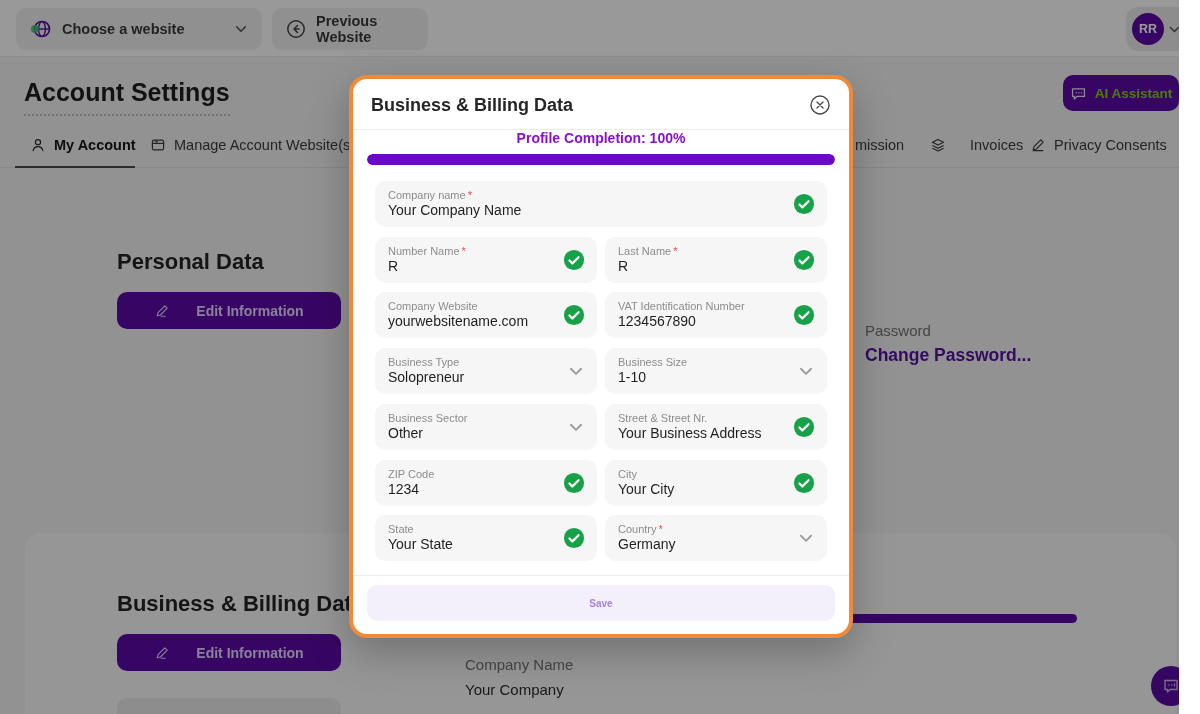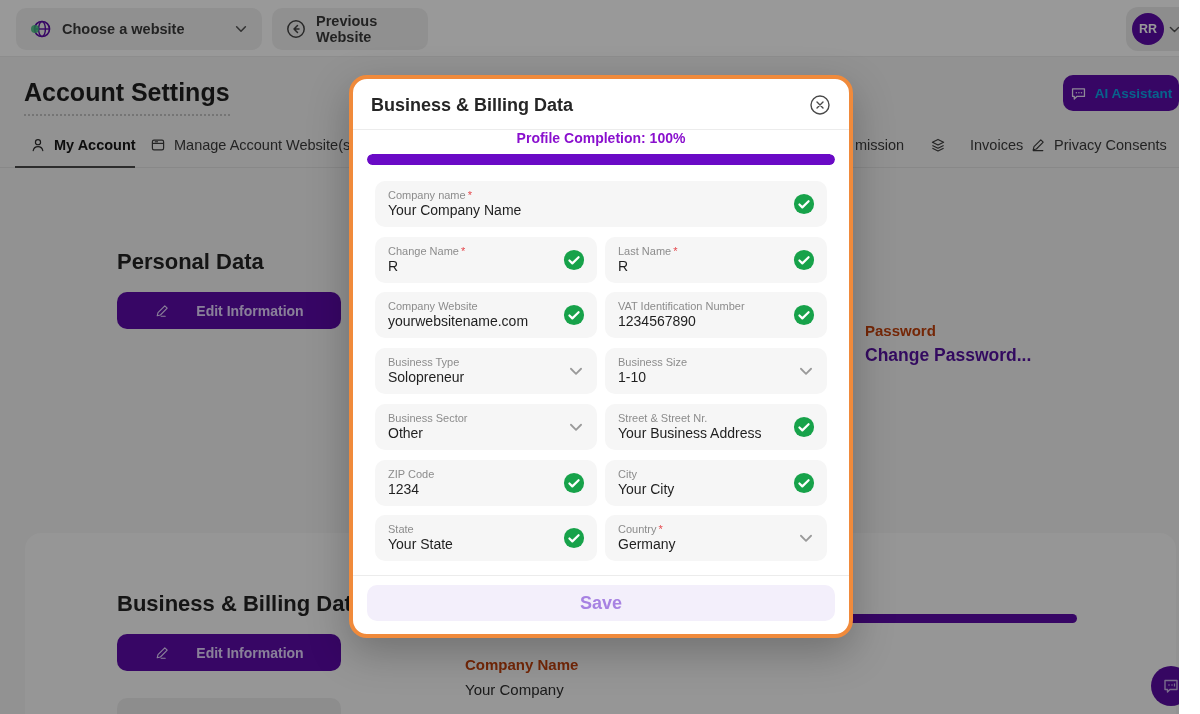--- a/index.html
+++ b/index.html
@@ -11,30 +11,30 @@
   .topbar { position:absolute; left:0; top:0; width:1200px; height:57px; background:#fff; border-bottom:1px solid #ececec; }
   .pill { position:absolute; top:8px; height:42px; background:#f1f1f1; border-radius:10px; display:flex; align-items:center; gap:10px; padding:0 14px; cursor:pointer; }
   .pill .lbl { font-size:14.5px; color:#3a3a3a; font-weight:600; }
   .ws-pill { left:16px; width:246px; }
   .ws-pill .lbl { flex:1; }
   .prev-pill { left:272px; width:156px; }
   .avatar-pill { position:absolute; top:7px; left:1126px; width:64px; height:44px; background:#ececec; border-radius:12px; display:flex; align-items:center; gap:4px; padding:0 6px; cursor:pointer; }
   .avatar-circle { width:32px; height:32px; border-radius:50%; background:#5C0BA8; color:#fff; font-size:12.5px; font-weight:700; display:flex; align-items:center; justify-content:center; }
 
   .page-title { position:absolute; left:24px; top:78px; font-size:25px; font-weight:700; color:#1e1e1e; border-bottom:2px dotted #c4c4c4; padding-bottom:7px; }
-  .ai-btn { position:absolute; left:1063px; top:75px; width:116px; height:36px; background:#5C0BA8; border-radius:10px; display:flex; align-items:center; justify-content:center; gap:8px; color:#0ea5e9; font-size:13.5px; font-weight:600; cursor:pointer; }
+  .ai-btn { position:absolute; left:1063px; top:75px; width:116px; height:36px; background:#5C0BA8; border-radius:10px; display:flex; align-items:center; justify-content:center; gap:8px; color:#84cc16; font-size:13.5px; font-weight:600; cursor:pointer; }
 
   .tabs-line { position:absolute; left:0; top:167px; width:1200px; height:1px; background:#e3e3e3; }
   .tab { position:absolute; top:137px; display:flex; align-items:center; gap:8px; font-size:14.5px; color:#3c3c3c; cursor:pointer; white-space:nowrap; }
   .tab.active { color:#161616; font-weight:600; }
   .tab-underline { position:absolute; left:15px; top:166px; width:120px; height:2px; background:#4a4a4a; }
 
   .section-title { position:absolute; font-size:22px; font-weight:700; color:#242424; }
   .edit-btn { position:absolute; width:224px; height:37px; background:#5C0BA8; border-radius:10px; display:flex; align-items:center; justify-content:center; gap:26px; color:#E5D5FF; font-size:14px; font-weight:600; cursor:pointer; }
-  .field-label { position:absolute; font-size:15px; color:#c2410c;font-weight:bold; }
+  .field-label { position:absolute; font-size:15px; color:#737373; }
   .change-password { position:absolute; left:865px; top:345px; font-size:17.5px; font-weight:600; color:#5512A0; cursor:pointer; }
   .plain-value { position:absolute; font-size:15px; color:#2e2e2e; }
 
   .biz-card { position:absolute; left:25px; top:533px; width:1151px; height:181px; background:#FAFAFA; border-radius:16px 16px 0 0; }
   .stub-field { position:absolute; left:117px; top:698px; width:224px; height:30px; background:#ECECEC; border-radius:10px 10px 0 0; }
   .bg-progress { position:absolute; left:600px; top:614px; width:477px; height:9px; background:#5C0BA8; border-radius:5px; }
   .chat-fab { position:absolute; left:1151px; top:666px; width:40px; height:40px; border-radius:50%; background:#5A0DA3; display:flex; align-items:center; justify-content:center; cursor:pointer; }
 
   
   .overlay { position:absolute; inset:0; background:rgba(0,0,0,0.40); z-index:5; }
@@ -46,21 +46,21 @@
   .m-bar-wrap { margin:8px 14px 0; height:11px; border-radius:6px; background:#efe6f9; overflow:hidden; }
   .m-bar-fill { height:100%; background:#6A0AC6; border-radius:6px; }
   .m-fields { flex:1; display:flex; flex-direction:column; justify-content:space-evenly; padding:6px 22px 4px; }
   .f-row { display:flex; gap:8px; }
   .field { position:relative; background:#F6F6F6; border-radius:10px; height:46px; padding:7px 44px 7px 13px; display:flex; flex-direction:column; justify-content:center; flex:1; cursor:text; }
   .field .f-label { font-size:11px; color:#8c8c8c; line-height:13px; }
   .field .f-value { font-size:14px; color:#1f1f1f; line-height:17px; }
   .req { color:#E5484D; font-size:11px; margin-left:2px; }
   .f-ind { position:absolute; right:12px; top:50%; transform:translateY(-50%); display:flex; }
   .m-footer { border-top:1px solid #ececec; padding:9px 14px 13px; }
-  .save-btn { height:36px; border-radius:10px; background:#F3EFFB; color:#A782E2; font-size:18px; font-weight:600; display:flex; align-items:center; justify-content:center; cursor:pointer; }
+  .save-btn { height:36px; border-radius:10px; background:#F3EFFB; color:#A782E2; font-size:10px; font-weight:600; display:flex; align-items:center; justify-content:center; cursor:pointer; }
 
   svg { display:block; }
 </style>
 </head>
 <body>
 
 <div id="app">
 
   <div class="topbar">
     <div class="pill ws-pill">
@@ -223,21 +223,21 @@
           <span class="f-ind">
               <svg width="22" height="22" viewBox="0 0 24 24">
                 <circle cx="12" cy="12" r="11" fill="#17A24A"></circle>
                 <path d="M7 12.5l3.2 3.2L17 9" fill="none" stroke="#fff" stroke-width="2.4" stroke-linecap="round" stroke-linejoin="round"></path>
               </svg>
             </span>
         </div>
       </div>
       <div class="f-row">
         <div class="field">
-          <span class="f-label"><span>Change Name</span><span class="req">*</span></span>
+          <span class="f-label"><span>Number Name</span><span class="req">*</span></span>
           <span class="f-value">R</span>
           <span class="f-ind">
               <svg width="22" height="22" viewBox="0 0 24 24">
                 <circle cx="12" cy="12" r="11" fill="#17A24A"></circle>
                 <path d="M7 12.5l3.2 3.2L17 9" fill="none" stroke="#fff" stroke-width="2.4" stroke-linecap="round" stroke-linejoin="round"></path>
               </svg>
             </span>
         </div>
         <div class="field">
           <span class="f-label"><span>Last Name</span><span class="req">*</span></span>

